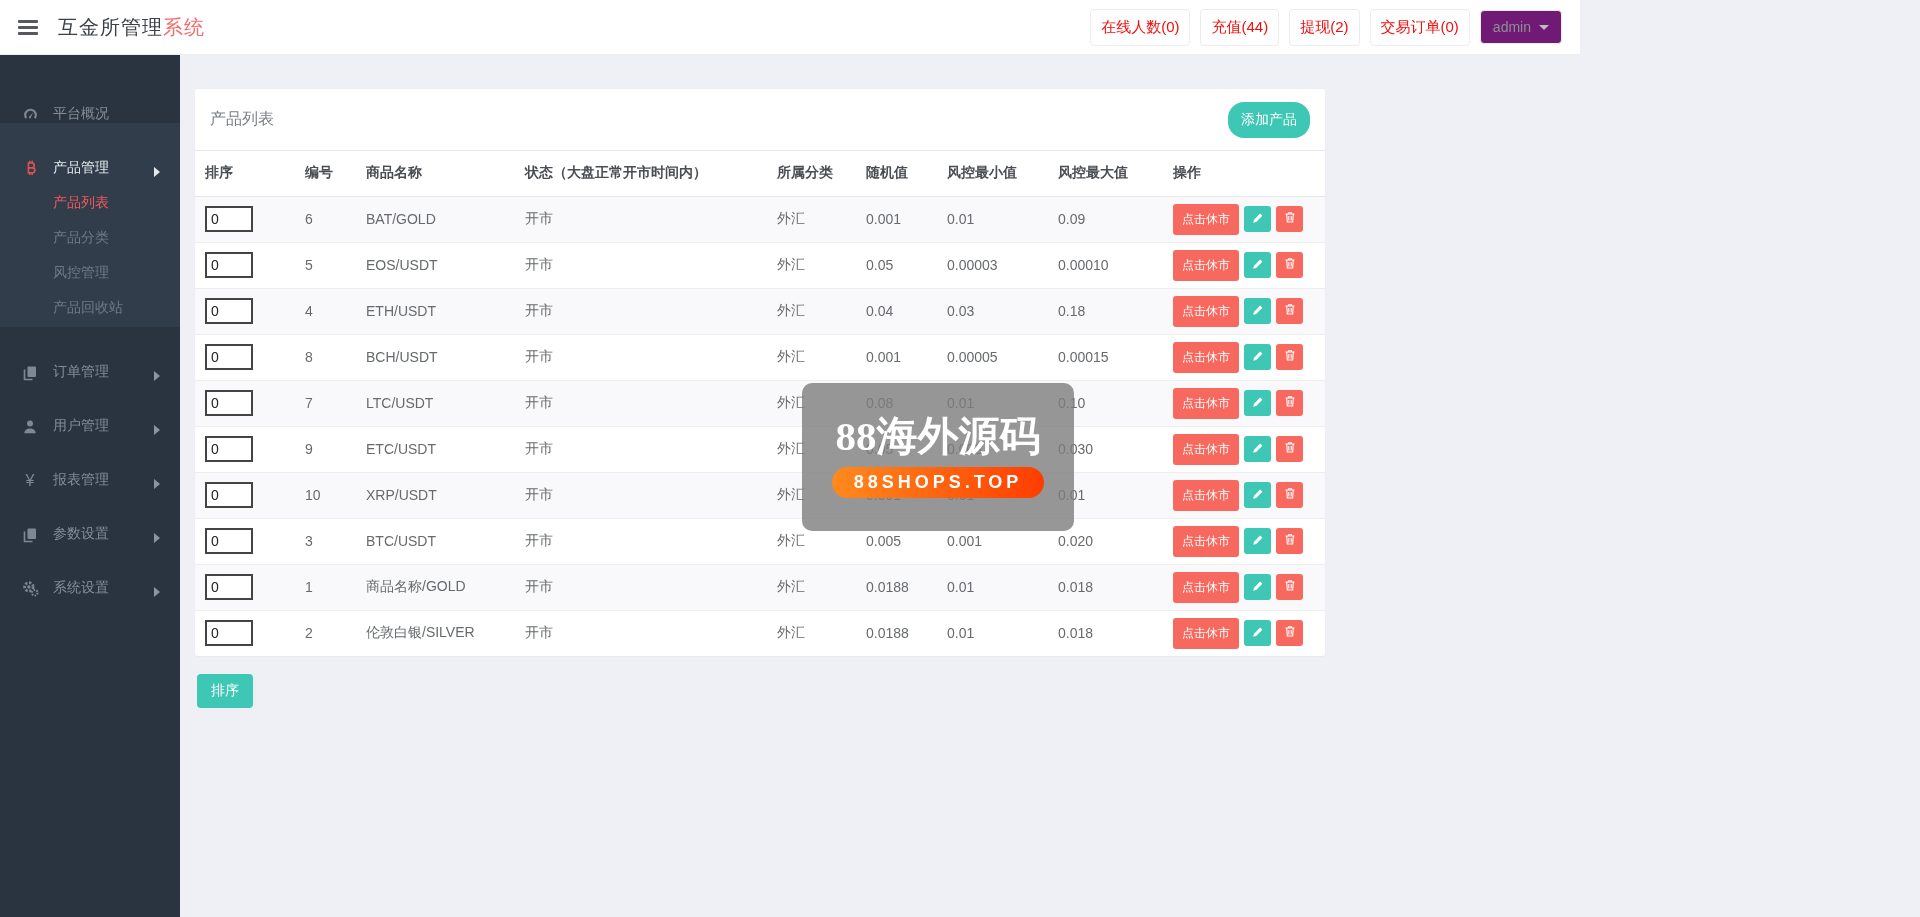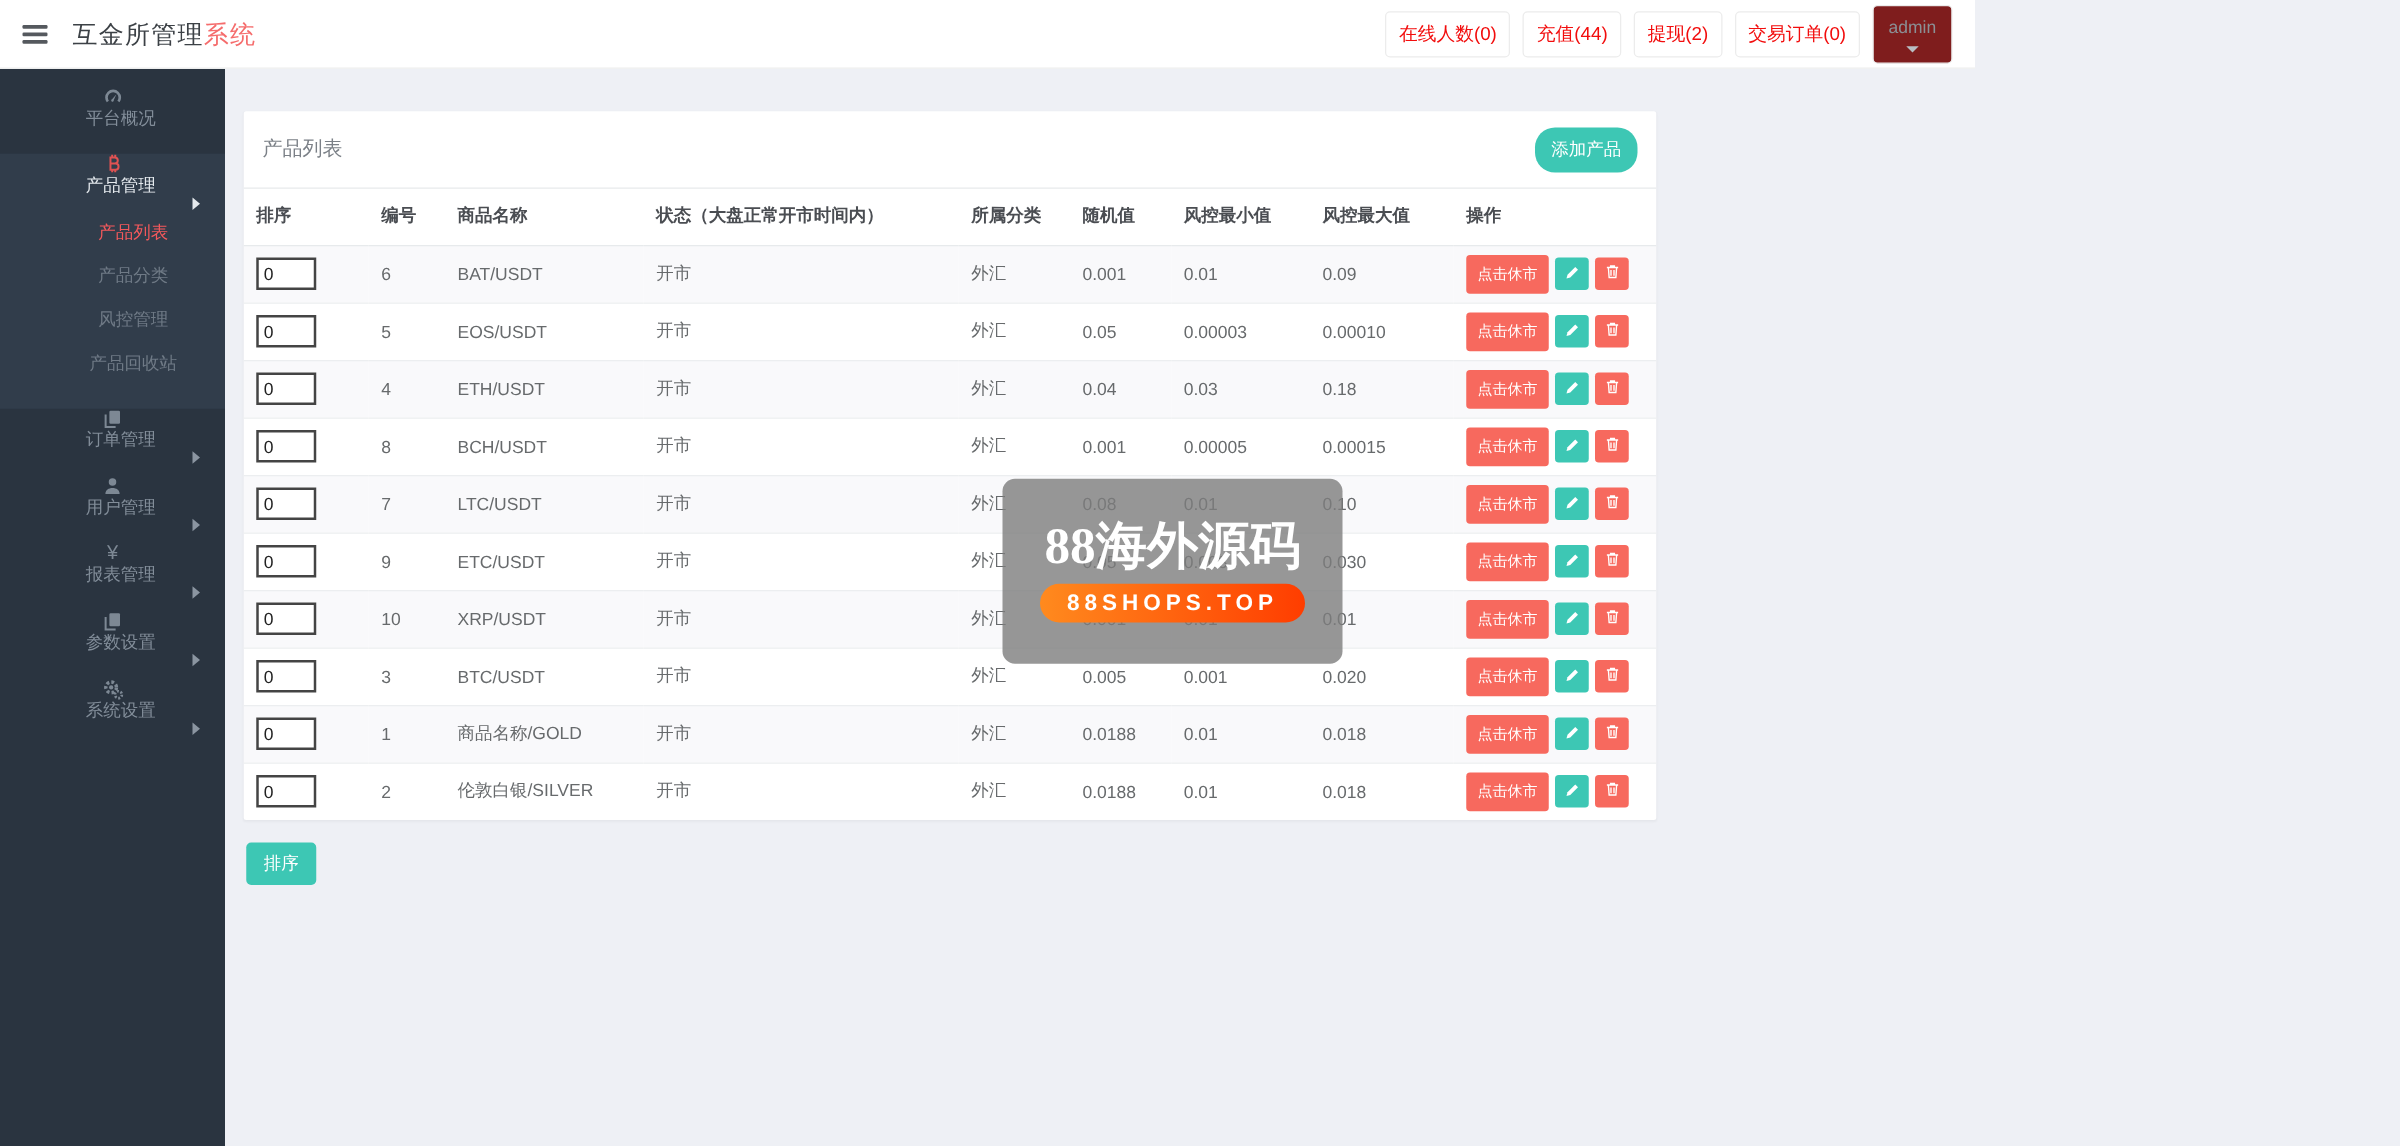--- a/index.html
+++ b/index.html
@@ -20,36 +20,36 @@
   .brand { margin-left:20px; font-size:20px; letter-spacing:1px; }
   .brand .b-dark { color:#3c4146; }
   .brand .b-red  { color:#f56c6c; }
   .topbar-right { margin-left:auto; display:flex; align-items:center; gap:10px; }
   .stat-btn {
     border:1px solid #ececec; border-radius:4px; background:#fff;
     padding:8px 10px; font-size:15px; color:#f20d0d; cursor:pointer;
     font-family:inherit;
   }
   .user-menu {
-    border:1px solid #ececec; border-radius:4px; background:#7f1d1d;
+    border:1px solid #ececec; border-radius:4px; background:#701a75;
     padding:8px 12px; font-size:14px; color:#8b9095; cursor:pointer;
-    display:flex; align-items:center; gap:8px; font-family:inherit;flex-direction:column;
+    display:flex; align-items:center; gap:8px; font-family:inherit;
   }
   .caret-down { width:0; height:0; border-left:5px solid transparent;
     border-right:5px solid transparent; border-top:5px solid #b9bec3; }
 
   
   .sidebar {
     position:absolute; left:0; top:55px; bottom:0; width:180px;
     background:#2a3440; z-index:20; padding-top:14px;
   }
   .menu { list-style:none; }
   .menu-row {
-    height:54px; display:flex; align-items:center; padding:0 20px;
-    cursor:pointer; font-size:14px; color:#828d99;flex-direction:column;
+    height:54px; display:flex; align-items:flex-end; padding:0 20px;
+    cursor:pointer; font-size:14px; color:#828d99;
   }
   .menu-row .mi { width:20px; display:flex; justify-content:center; color:#7d8894; }
   .menu-row .mi svg { display:block; }
   .menu-row .ml { margin-left:13px; }
   .caret-right { margin-left:auto; width:0; height:0;
     border-top:5px solid transparent; border-bottom:5px solid transparent;
     border-left:6px solid #8b95a1; }
   .menu-block.expanded { background:#313d4b; padding-bottom:10px; }
   .menu-block.expanded > .menu-row { color:#e4e9ed; }
   .menu-block.expanded > .menu-row .caret-right { border-left-color:#e4e9ed; }
@@ -280,21 +280,21 @@
             <th>随机值</th>
             <th>风控最小值</th>
             <th>风控最大值</th>
             <th>操作</th>
           </tr>
         </thead>
       <tbody id="table-body">
           <tr>
             <td><input class="sort-input" type="text" value="0" style=""></td>
             <td class="td-id">6</td>
-            <td class="">BAT/USDT</td>
+            <td class="">BAT/GOLD</td>
             <td class="">开市</td>
             <td class="">外汇</td>
             <td class="">0.001</td>
             <td class="">0.01</td>
             <td class="">0.09</td>
             <td>
               <div class="actions">
                 <button class="btn-close-market">点击休市</button>
                 <button class="btn-sq btn-edit">
                   <span><svg width="12" height="12" viewBox="0 0 12 12">

